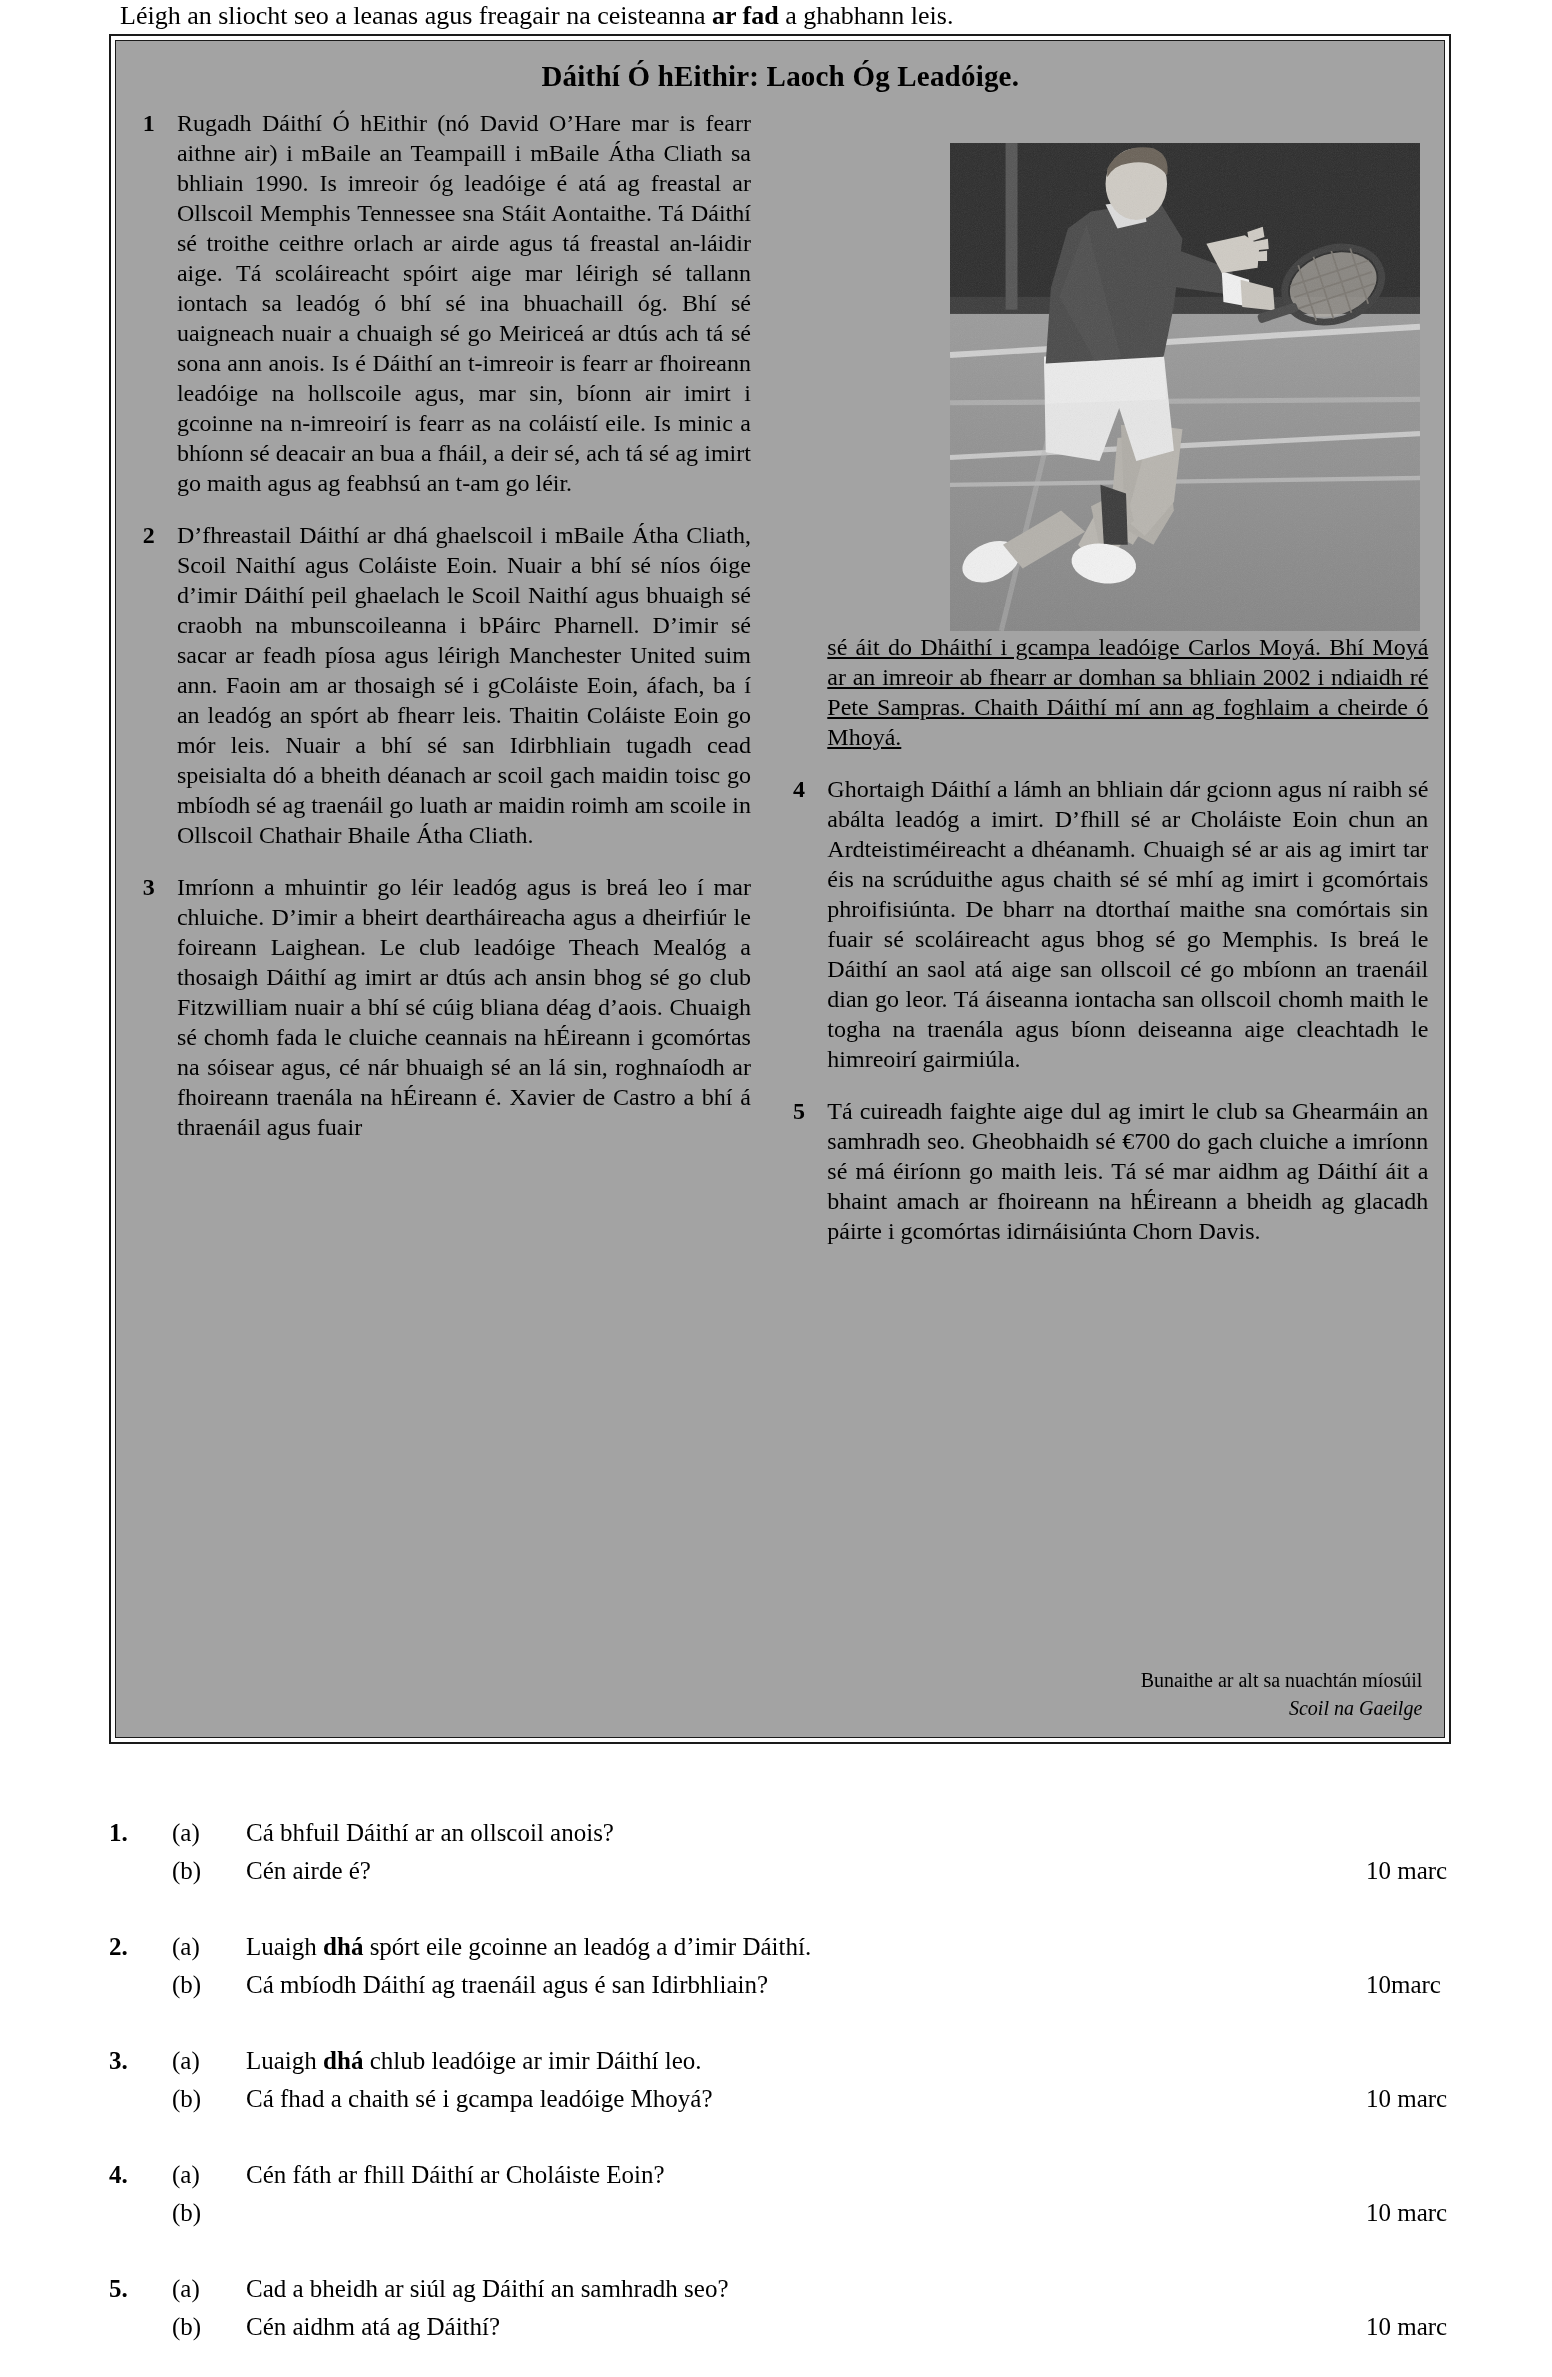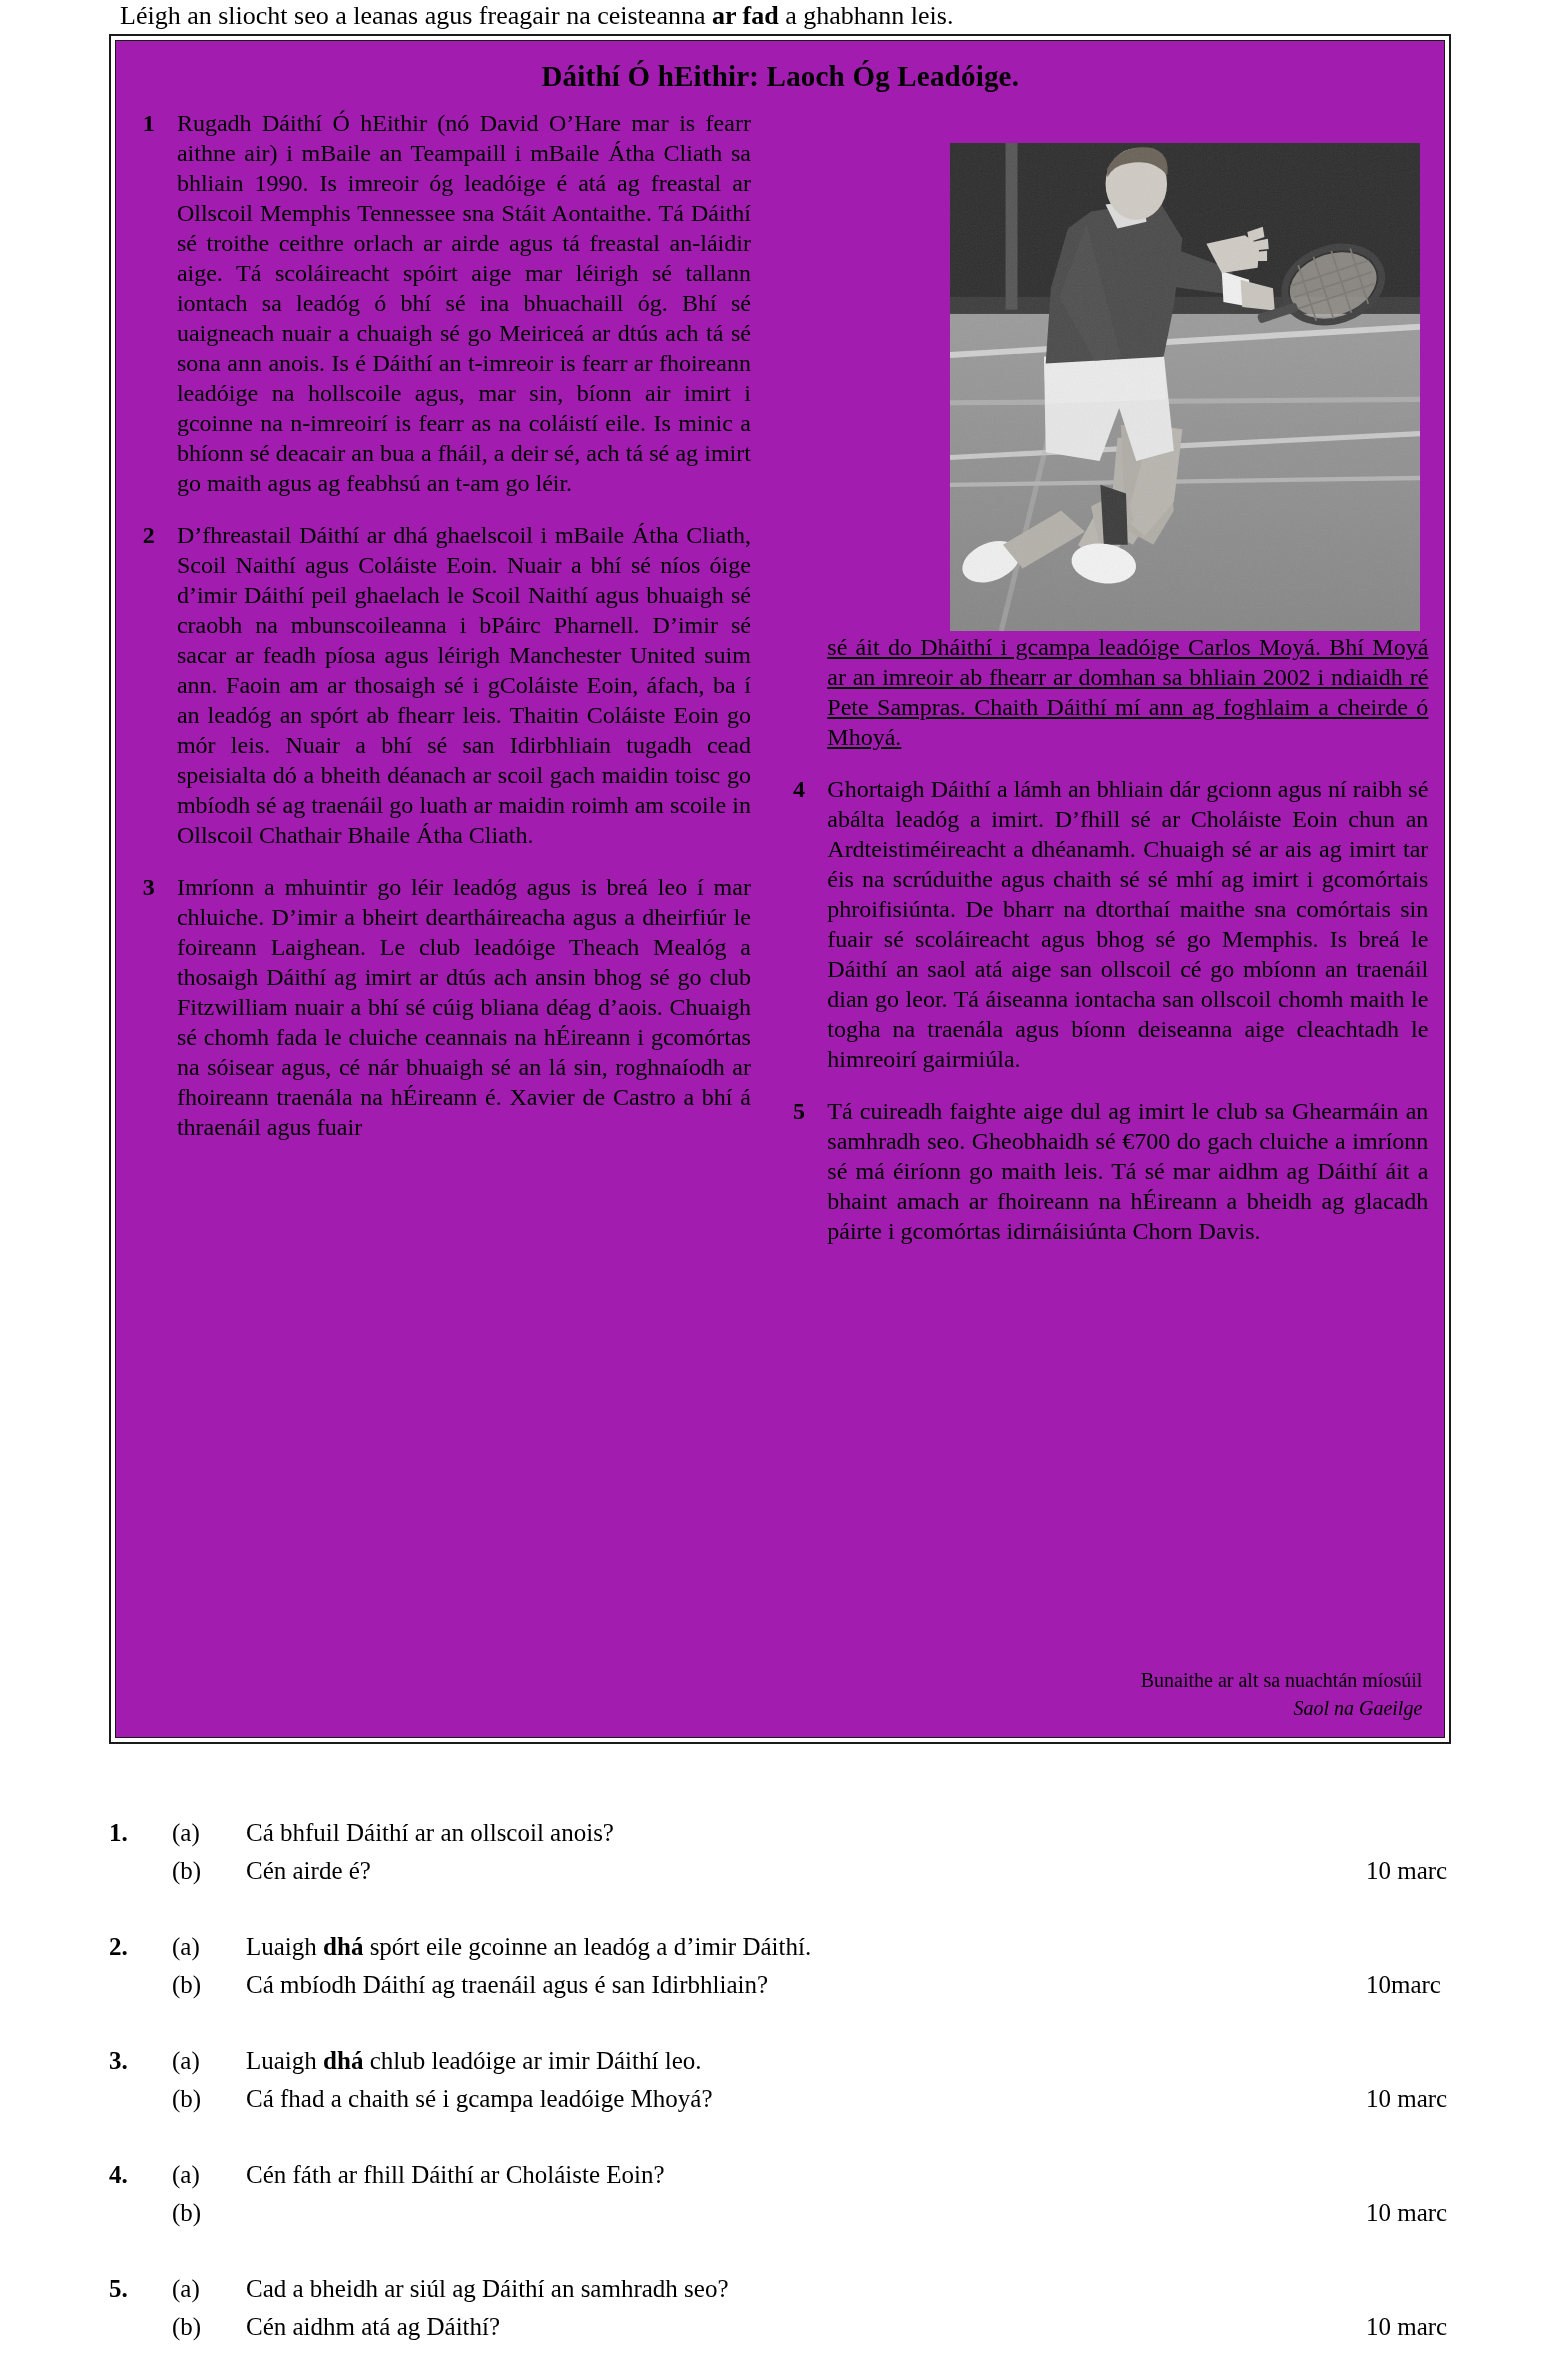--- a/index.html
+++ b/index.html
@@ -45,21 +45,21 @@
     background: #ffffff;
     box-sizing: border-box;
   }
   .article-inner {
     position: absolute;
     left: 4.3px; top: 4.3px;
     width: 1330px;
     height: 1698px;
     border: 0.9px solid #1a1a1a;
     box-sizing: border-box;
-    background: #a21caf;
+    background: #a3a3a3;
   }
 
   .article-title {
     position: absolute;
     left: 0;
     top: 19px;
     width: 100%;
     text-align: center;
     font-size: 29px;
     font-weight: bold;
@@ -288,21 +288,21 @@
             <path d="M404 158 L500 158 M404 172 L500 172 M404 186 L500 186 M420 138 L420 206 M440 134 L440 210 M462 134 L462 210 M484 138 L484 206" stroke="#7c7872" stroke-width="2"></path>
             <rect x="356" y="178" width="48" height="11" rx="4" fill="#4a4a4a"></rect>
           </g>
 
           <rect x="0" y="0" width="550" height="571" filter="url(#grain)" fill="#888" opacity="0.55"></rect>
         </svg>
       </div>
 
       <div class="attrib">
         <div>Bunaithe ar alt sa nuachtán míosúil</div>
-        <div class="src-italic">Saol na Gaeilge</div>
+        <div class="src-italic">Scoil na Gaeilge</div>
       </div>
 
     </div>
   </div>
 
   <div class="questions">
 
     <div class="qgroup">
       <div class="qrow">
         <span class="qnum">1.</span>

